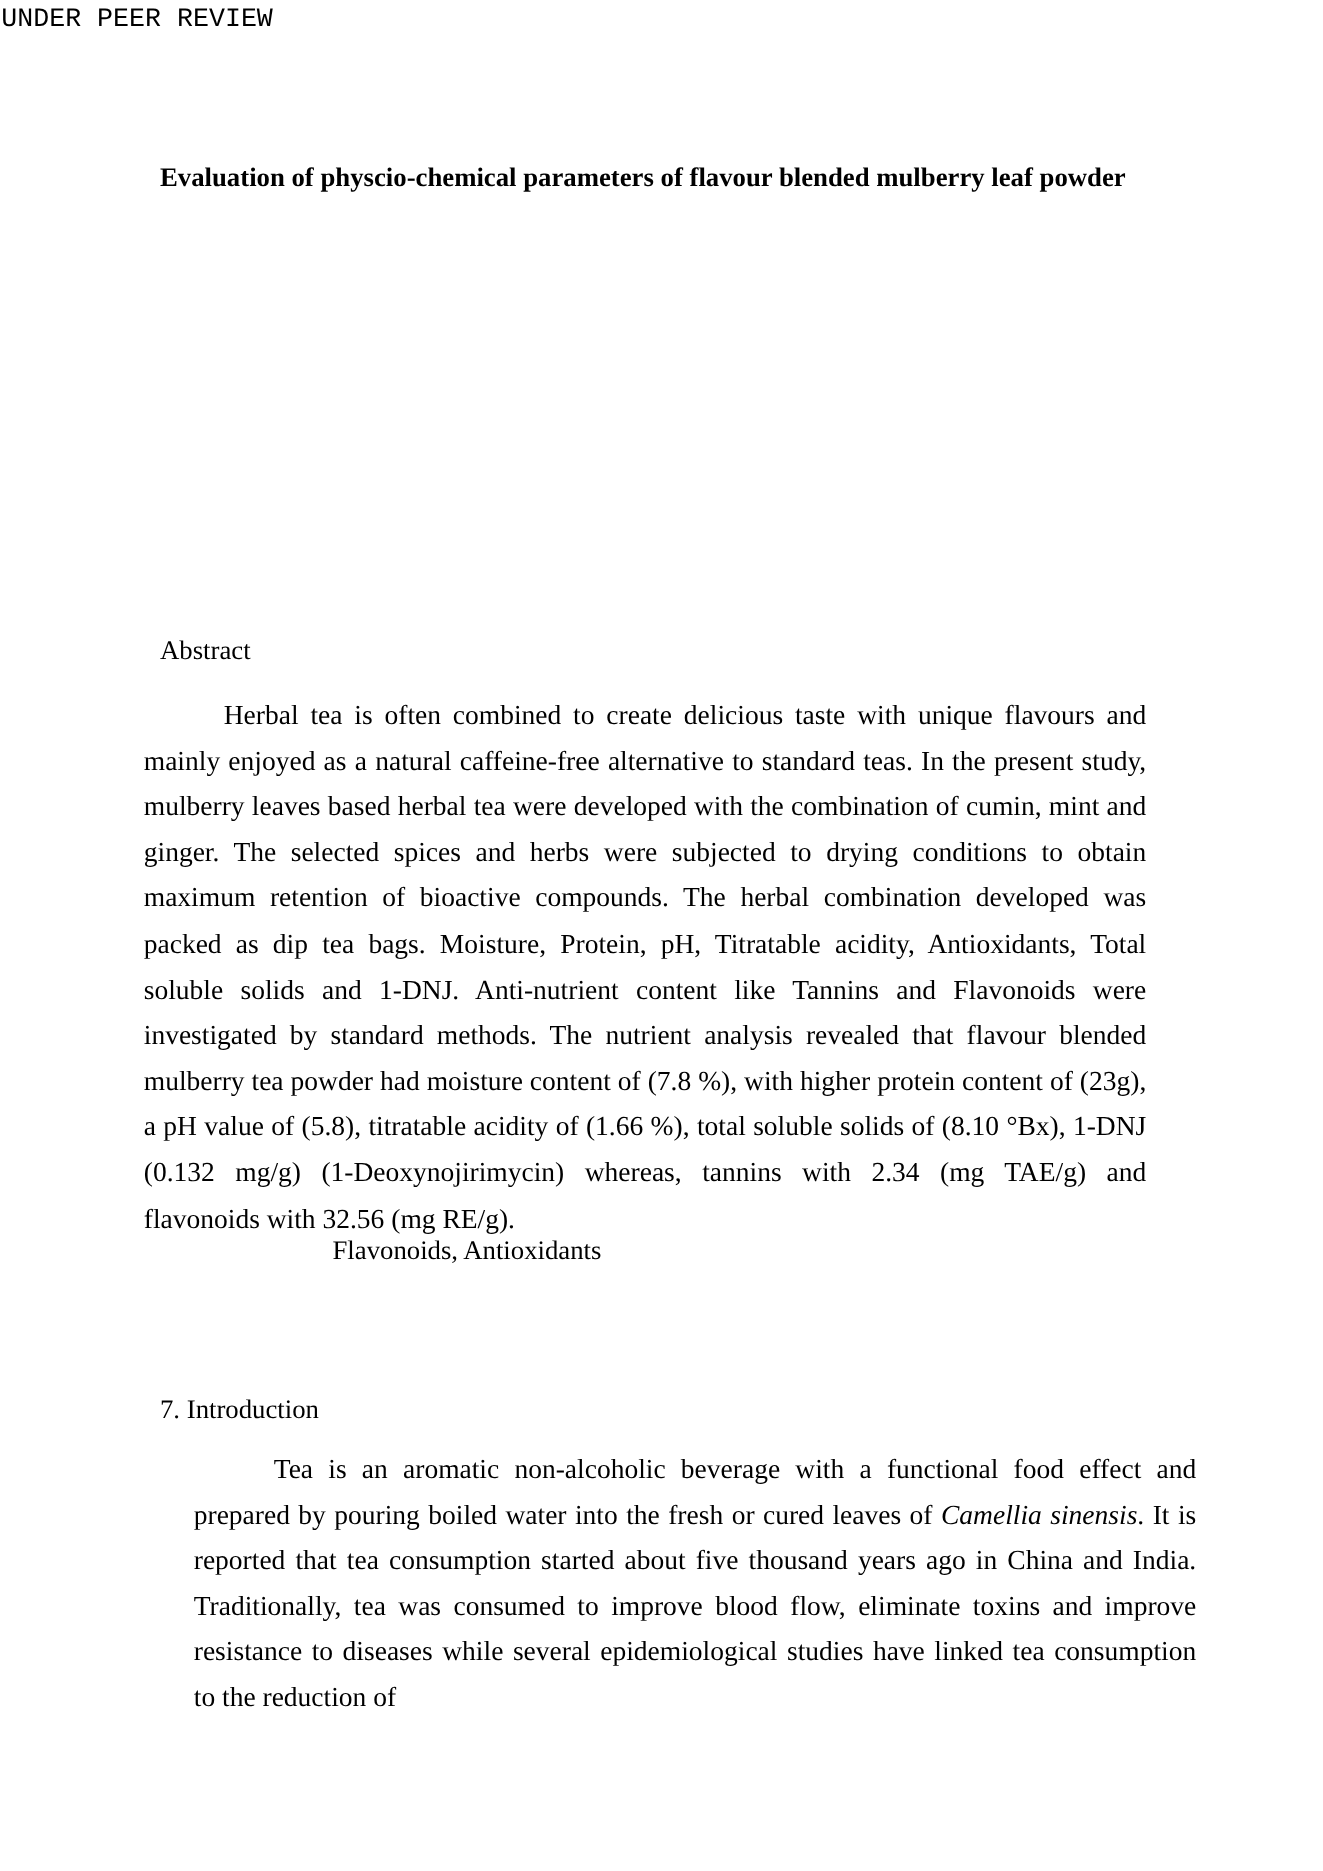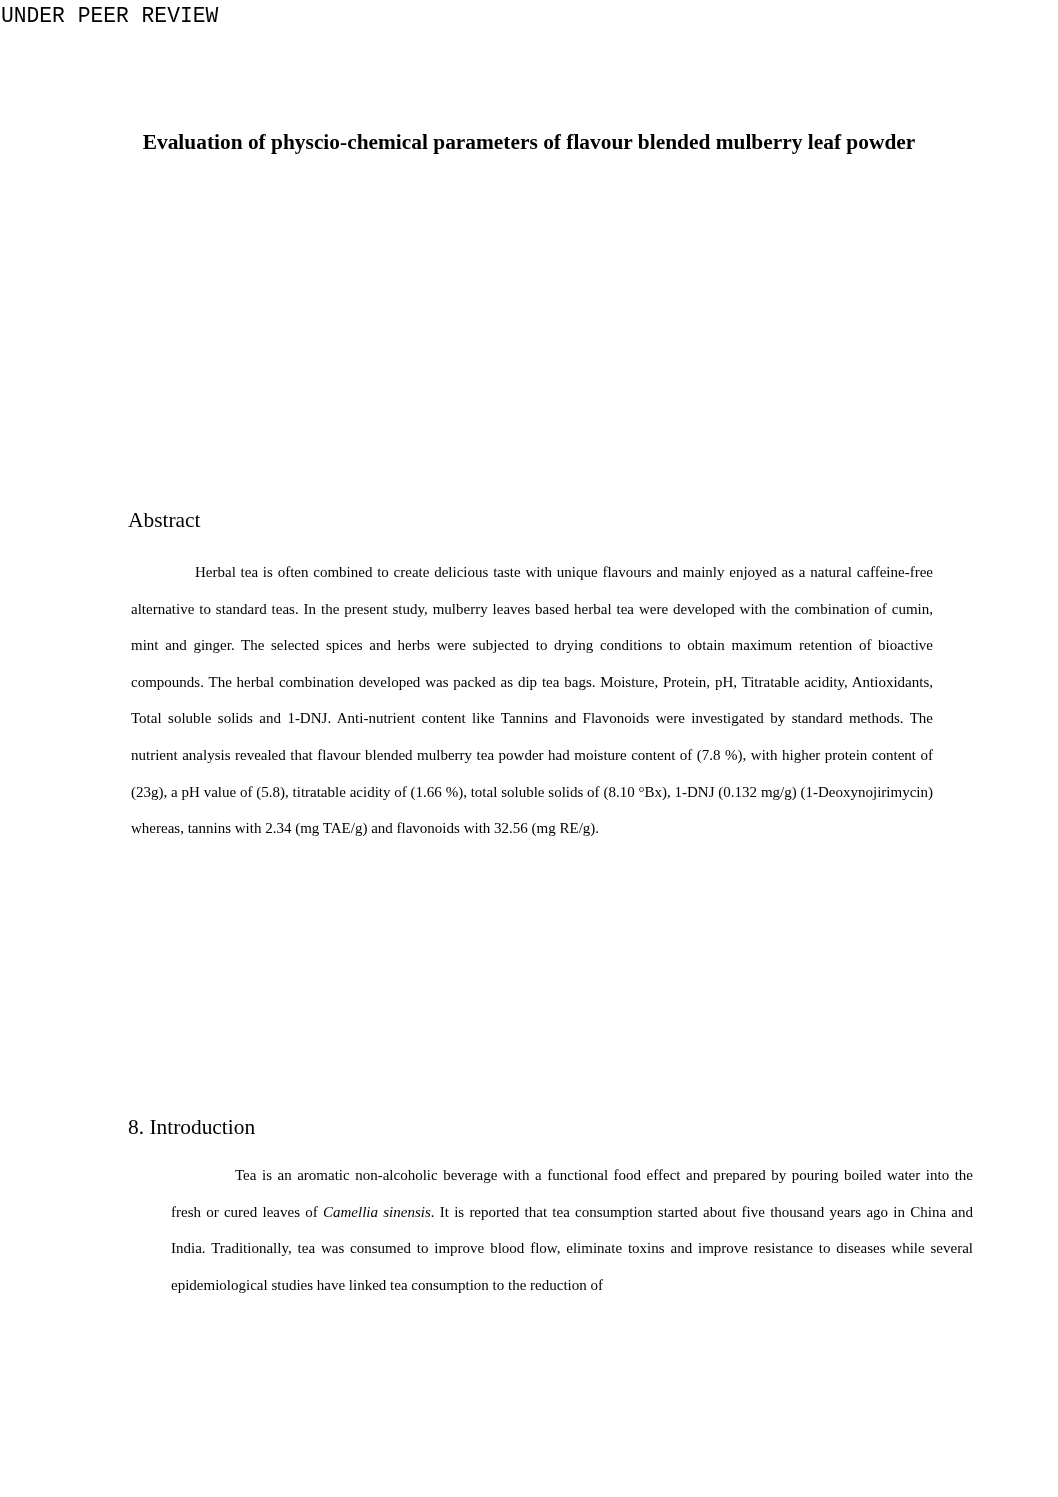--- a/index.html
+++ b/index.html
@@ -26,39 +26,39 @@
     white-space: nowrap;
   }
   .paper-title {
     position: absolute;
     left: 128px;
     top: 130px;
     width: 802px;
     margin: 0;
     font-size: 21.4px;
     font-weight: bold;
-    text-align: center;
+    text-align: left;
     line-height: 1.15;
   }
   .section-heading {
     position: absolute;
     left: 128px;
     margin: 0;
     font-size: 21.4px;
     font-weight: normal;
     line-height: 1.15;
   }
   .abstract-heading { top: 508px; }
   .intro-heading { top: 1115px; }
   .body-para {
     position: absolute;
-    left: 131px;
+    left: 115px;
     width: 802px;
     margin: 0;
-    font-size: 15px;
+    font-size: 22px;
     line-height: 36.6px;
     text-align: justify;
     text-indent: 64px;
   }
   .abstract-body { top: 554px; }
   .intro-body { top: 1157px; margin-left: 40px; }
   .keywords-block {
     position: absolute;
     left: 128px;
     top: 988px;
@@ -78,19 +78,20 @@
 
   <div class="watermark">UNDER PEER REVIEW</div>
 
   <h1 class="paper-title">Evaluation of physcio-chemical parameters of flavour blended mulberry leaf powder</h1>
 
   <h2 class="section-heading abstract-heading">Abstract</h2>
 
   <p class="body-para abstract-body">Herbal tea is often combined to create delicious taste with unique flavours and mainly enjoyed as a natural caffeine-free alternative to standard teas. In the present study, mulberry leaves based herbal tea were developed with the combination of cumin, mint and ginger. The selected spices and herbs were subjected to drying conditions to obtain maximum retention of bioactive compounds. The herbal combination developed was packed as dip tea bags. Moisture, Protein, pH, Titratable acidity, Antioxidants, Total soluble solids and 1-DNJ. Anti-nutrient content like Tannins and Flavonoids were investigated by standard methods. The nutrient analysis revealed that flavour blended mulberry tea powder had moisture content of (7.8 %), with higher protein content of (23g), a pH value of (5.8), titratable acidity of (1.66 %), total soluble solids of (8.10 °Bx), 1-DNJ (0.132 mg/g) (1-Deoxynojirimycin) whereas, tannins with 2.34 (mg TAE/g) and flavonoids with 32.56 (mg RE/g).</p>
 
   <div class="keywords-block">
+    <div class="keywords-line keywords-continuation">Flavonoids, Antioxidants</div>
   </div>
 
-  <h2 class="section-heading intro-heading">8. Introduction</h2>
+  <h2 class="section-heading intro-heading">7. Introduction</h2>
 
   <p class="body-para intro-body"><span>Tea is an aromatic non-alcoholic beverage with a functional food effect and prepared by pouring boiled water into the fresh or cured leaves of </span><i class="species">Camellia sinensis</i><span>. It is reported that tea consumption started about five thousand years ago in China and India. Traditionally, tea was consumed to improve blood flow, eliminate toxins and improve resistance to diseases while several epidemiological studies have linked tea consumption to the reduction of</span></p>
 
 </div>
 
 </body></html>

